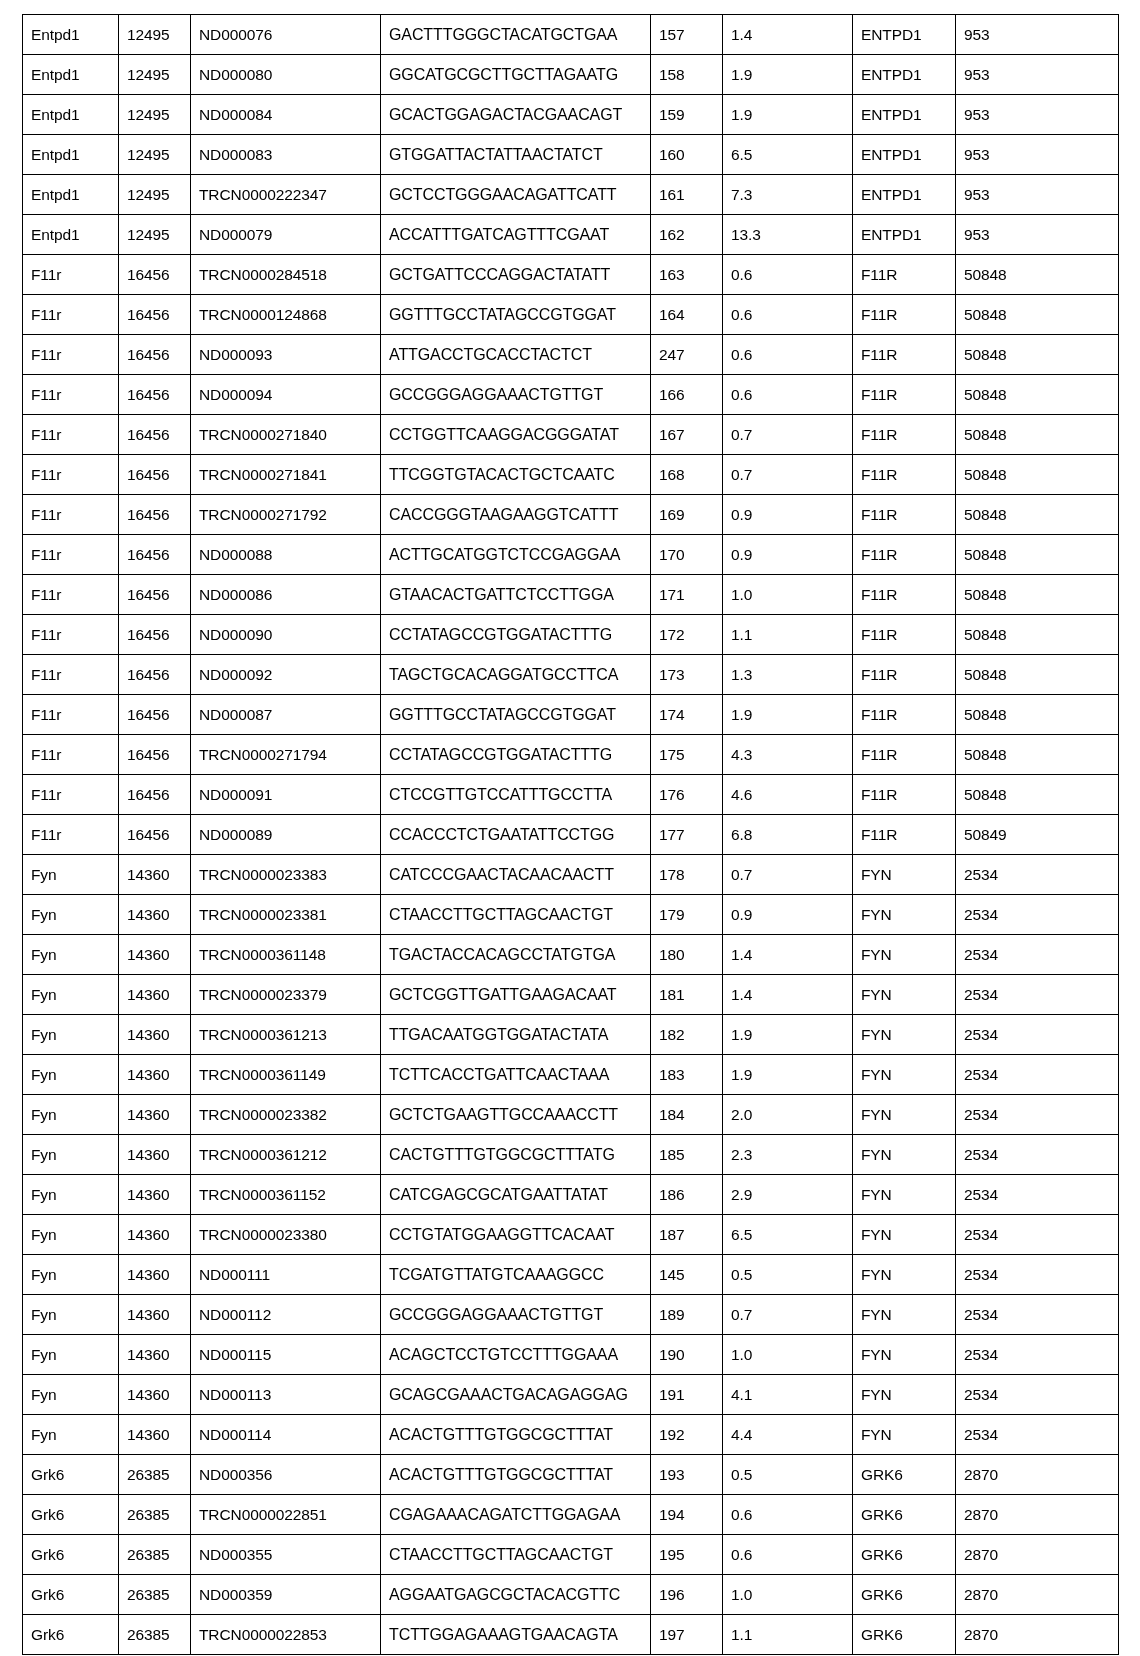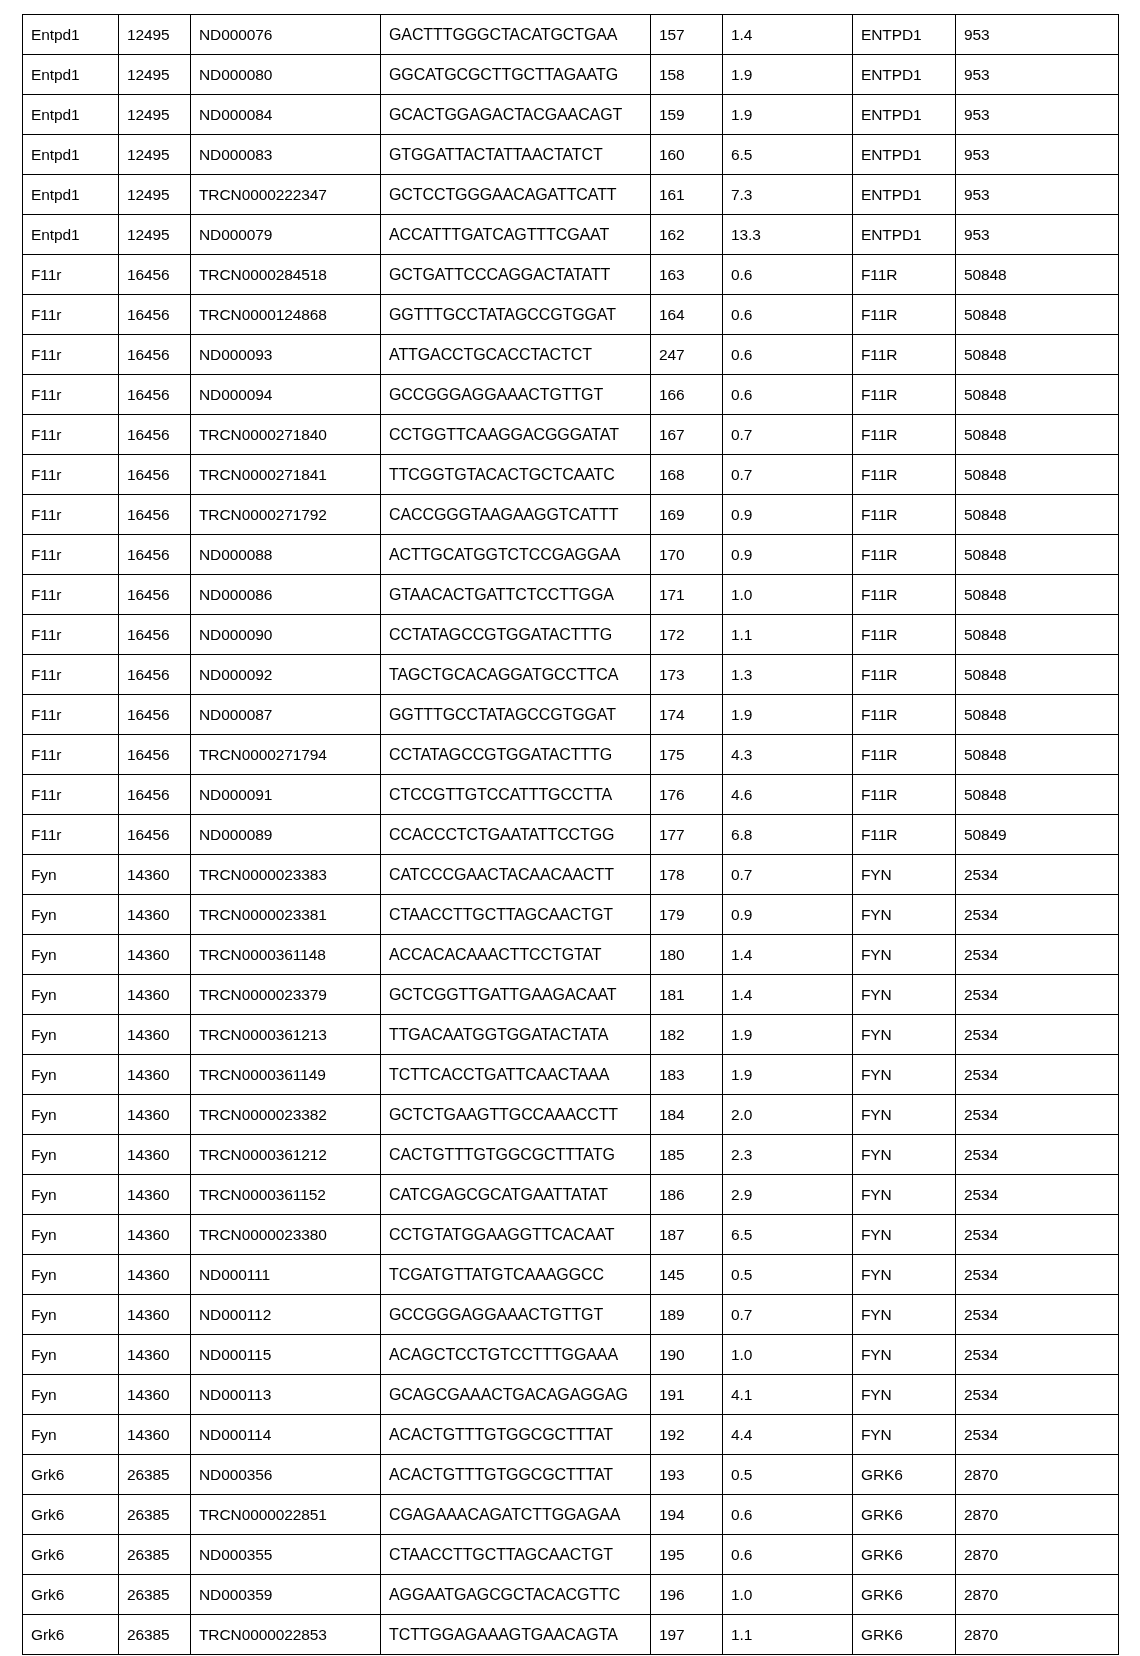--- a/index.html
+++ b/index.html
@@ -301,21 +301,21 @@
           <td class="cell-sequence">CTAACCTTGCTTAGCAACTGT</td>
           <td class="cell-seqid">179</td>
           <td class="cell-value">0.9</td>
           <td class="cell-human">FYN</td>
           <td class="cell-humanid">2534</td>
         </tr>
         <tr>
           <td class="cell-symbol">Fyn</td>
           <td class="cell-geneid">14360</td>
           <td class="cell-clone">TRCN0000361148</td>
-          <td class="cell-sequence">ACCACACAAACTTCCTGTAT</td>
+          <td class="cell-sequence">TGACTACCACAGCCTATGTGA</td>
           <td class="cell-seqid">180</td>
           <td class="cell-value">1.4</td>
           <td class="cell-human">FYN</td>
           <td class="cell-humanid">2534</td>
         </tr>
         <tr>
           <td class="cell-symbol">Fyn</td>
           <td class="cell-geneid">14360</td>
           <td class="cell-clone">TRCN0000023379</td>
           <td class="cell-sequence">GCTCGGTTGATTGAAGACAAT</td>

